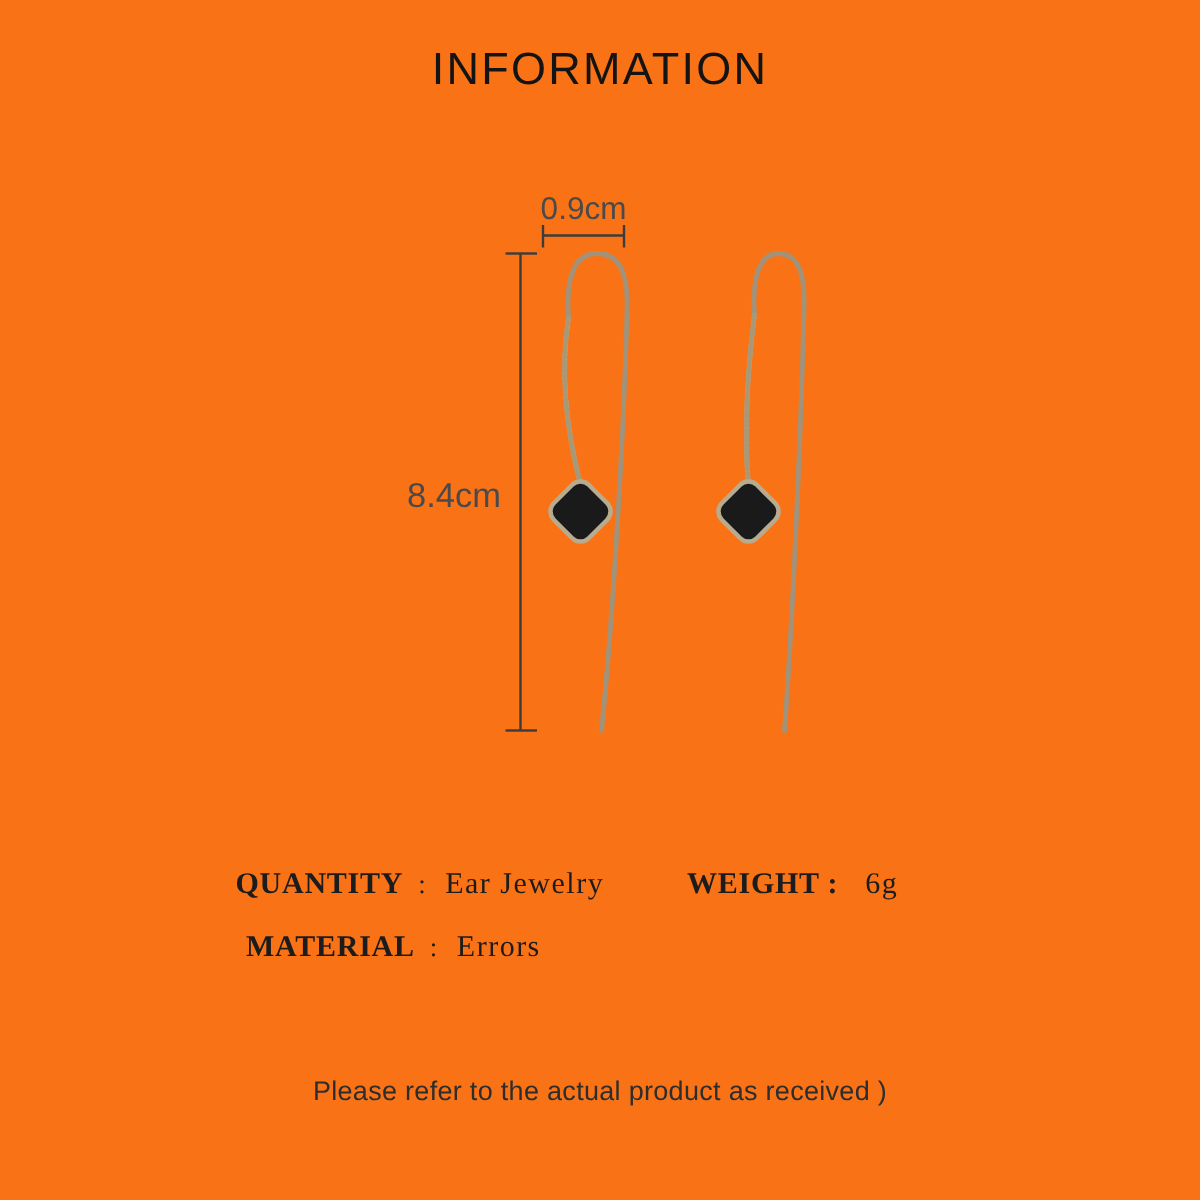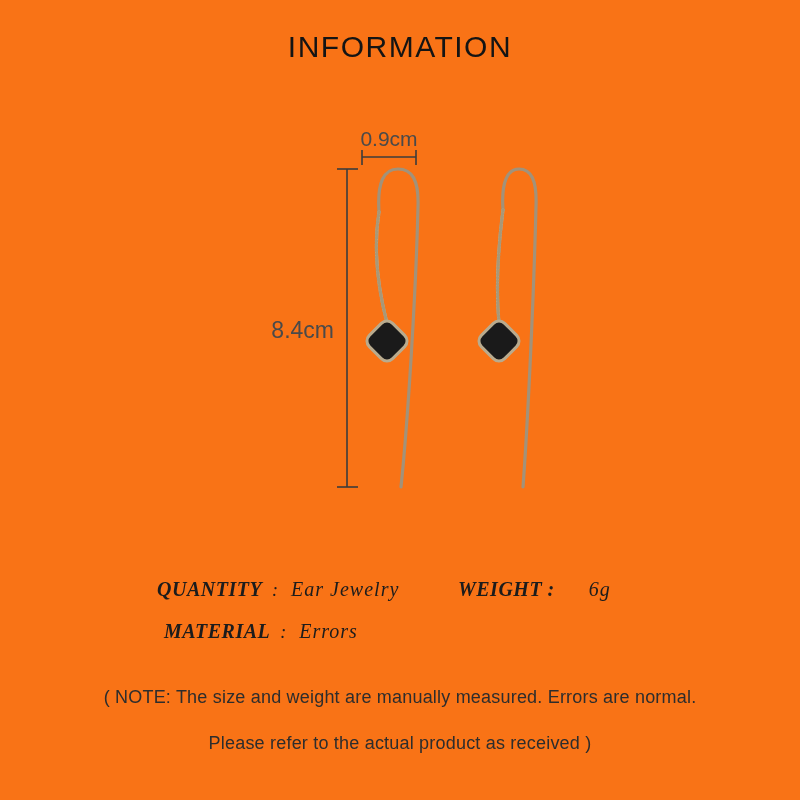--- a/index.html
+++ b/index.html
@@ -32,40 +32,40 @@
   .specs {
     position: absolute;
     left: 0;
     width: 100%;
     font-family: "Liberation Serif", serif;
     font-size: 20px;
     color: #1c1c1c;
   }
   .specs-row1 { top: 578px; }
   .specs-row2 { top: 620px; }
-  .spec-group { position: absolute; white-space: nowrap; font-style: italic; }
+  .spec-group { position: absolute; white-space: nowrap; }
   .g-quantity { left: 157px; }
   .g-weight   { left: 458px; }
   .g-material { left: 164px; }
   .spec-label { font-weight: bold; letter-spacing: 0.5px; }
   .sep { font-weight: normal; margin: 0 13px 0 10px; font-size: 18px; }
   .spec-value { letter-spacing: 1px; }
-  .w-sep-value { margin-left: 34px; }
+  .w-sep-value { margin-left: 18px; }
   .note {
     position: absolute;
     left: 0;
     width: 100%;
     text-align: center;
     font-family: "Liberation Sans", sans-serif;
     font-size: 18px;
     color: #2d2d2d;
     letter-spacing: 0.2px;
   }
   .note-line1 { top: 687px; }
-  .note-line2 { top: 717px; margin-top: 16px; }
+  .note-line2 { top: 717px; }
   .dim-text {
     font-family: "Liberation Sans", sans-serif;
   }
 </style>
 </head>
 <body>
 
 <div class="page">
 
   <div class="title">INFORMATION</div>
@@ -119,16 +119,15 @@
       <span class="spec-label">WEIGHT :</span><span class="spec-value w-sep-value">6g</span>
     </span>
   </div>
 
   <div class="specs specs-row2">
     <span class="spec-group g-material">
       <span class="spec-label">MATERIAL</span><span class="sep">:</span><span class="spec-value">Errors</span>
     </span>
   </div>
 
-  <div class="note note-line1">( NOTE: The size and weight are manually measured. Errors are normal.</div>
   <div class="note note-line2">Please refer to the actual product as received )</div>
 
 </div>
 
 </body></html>

